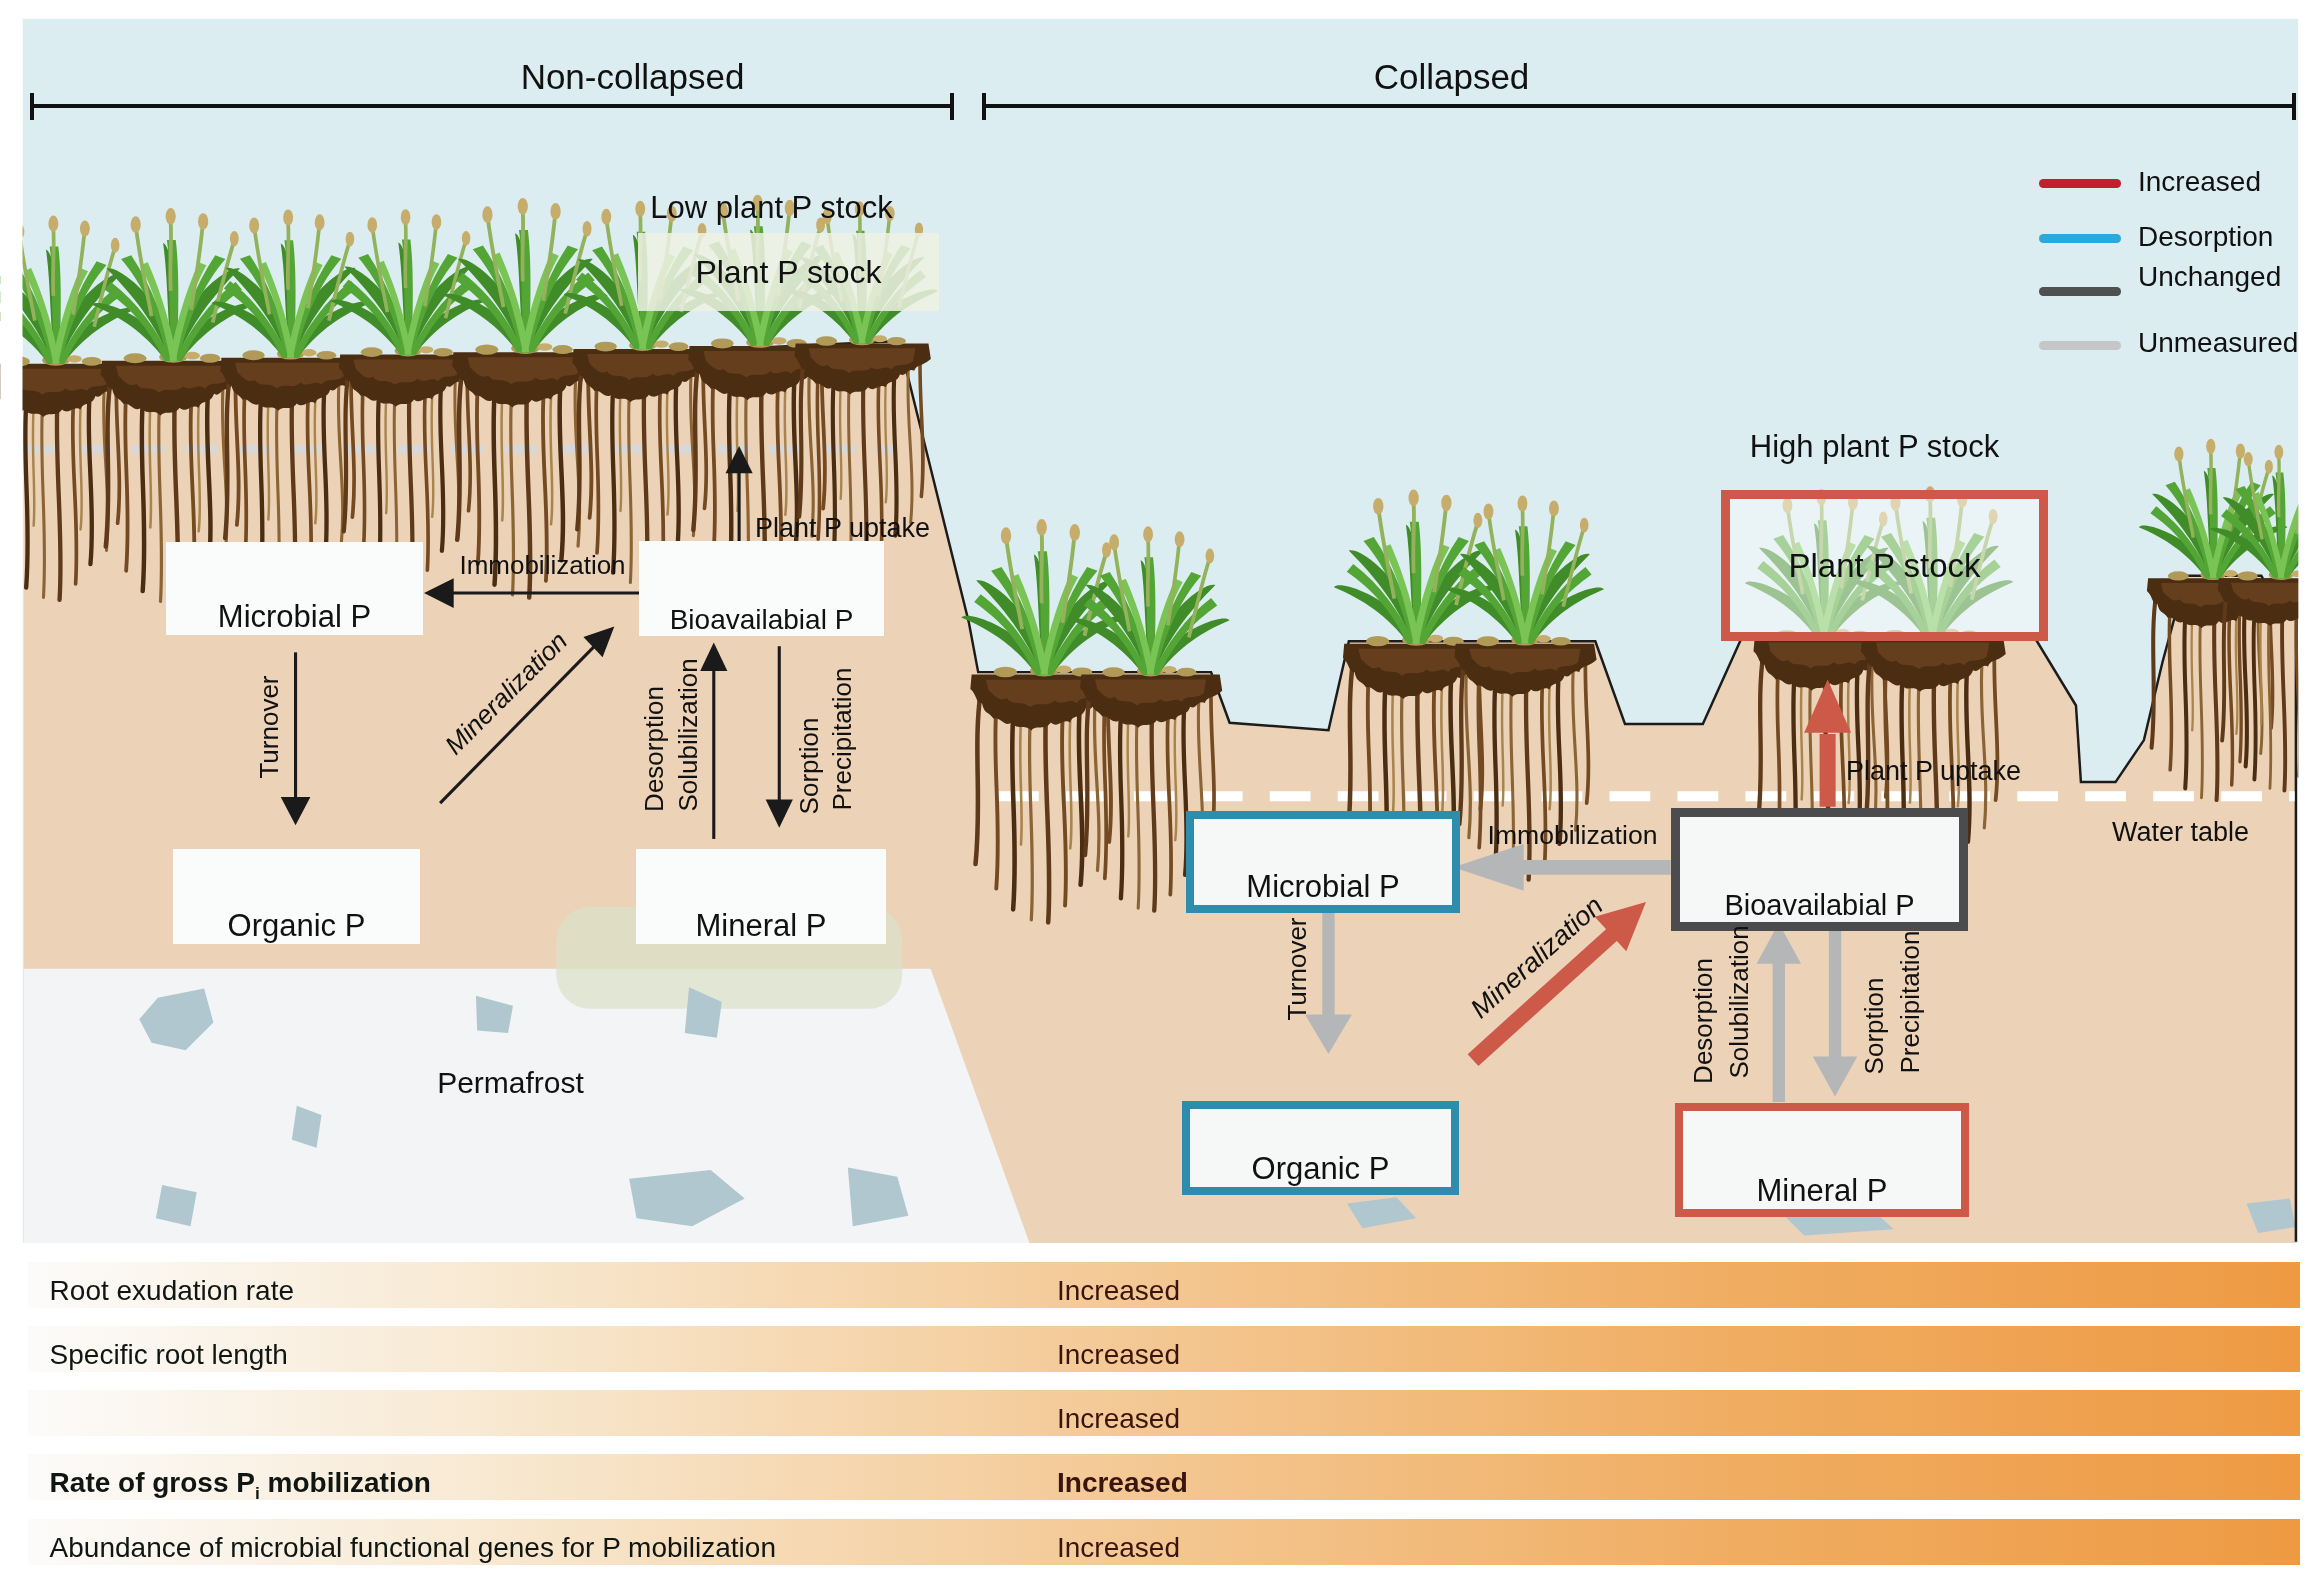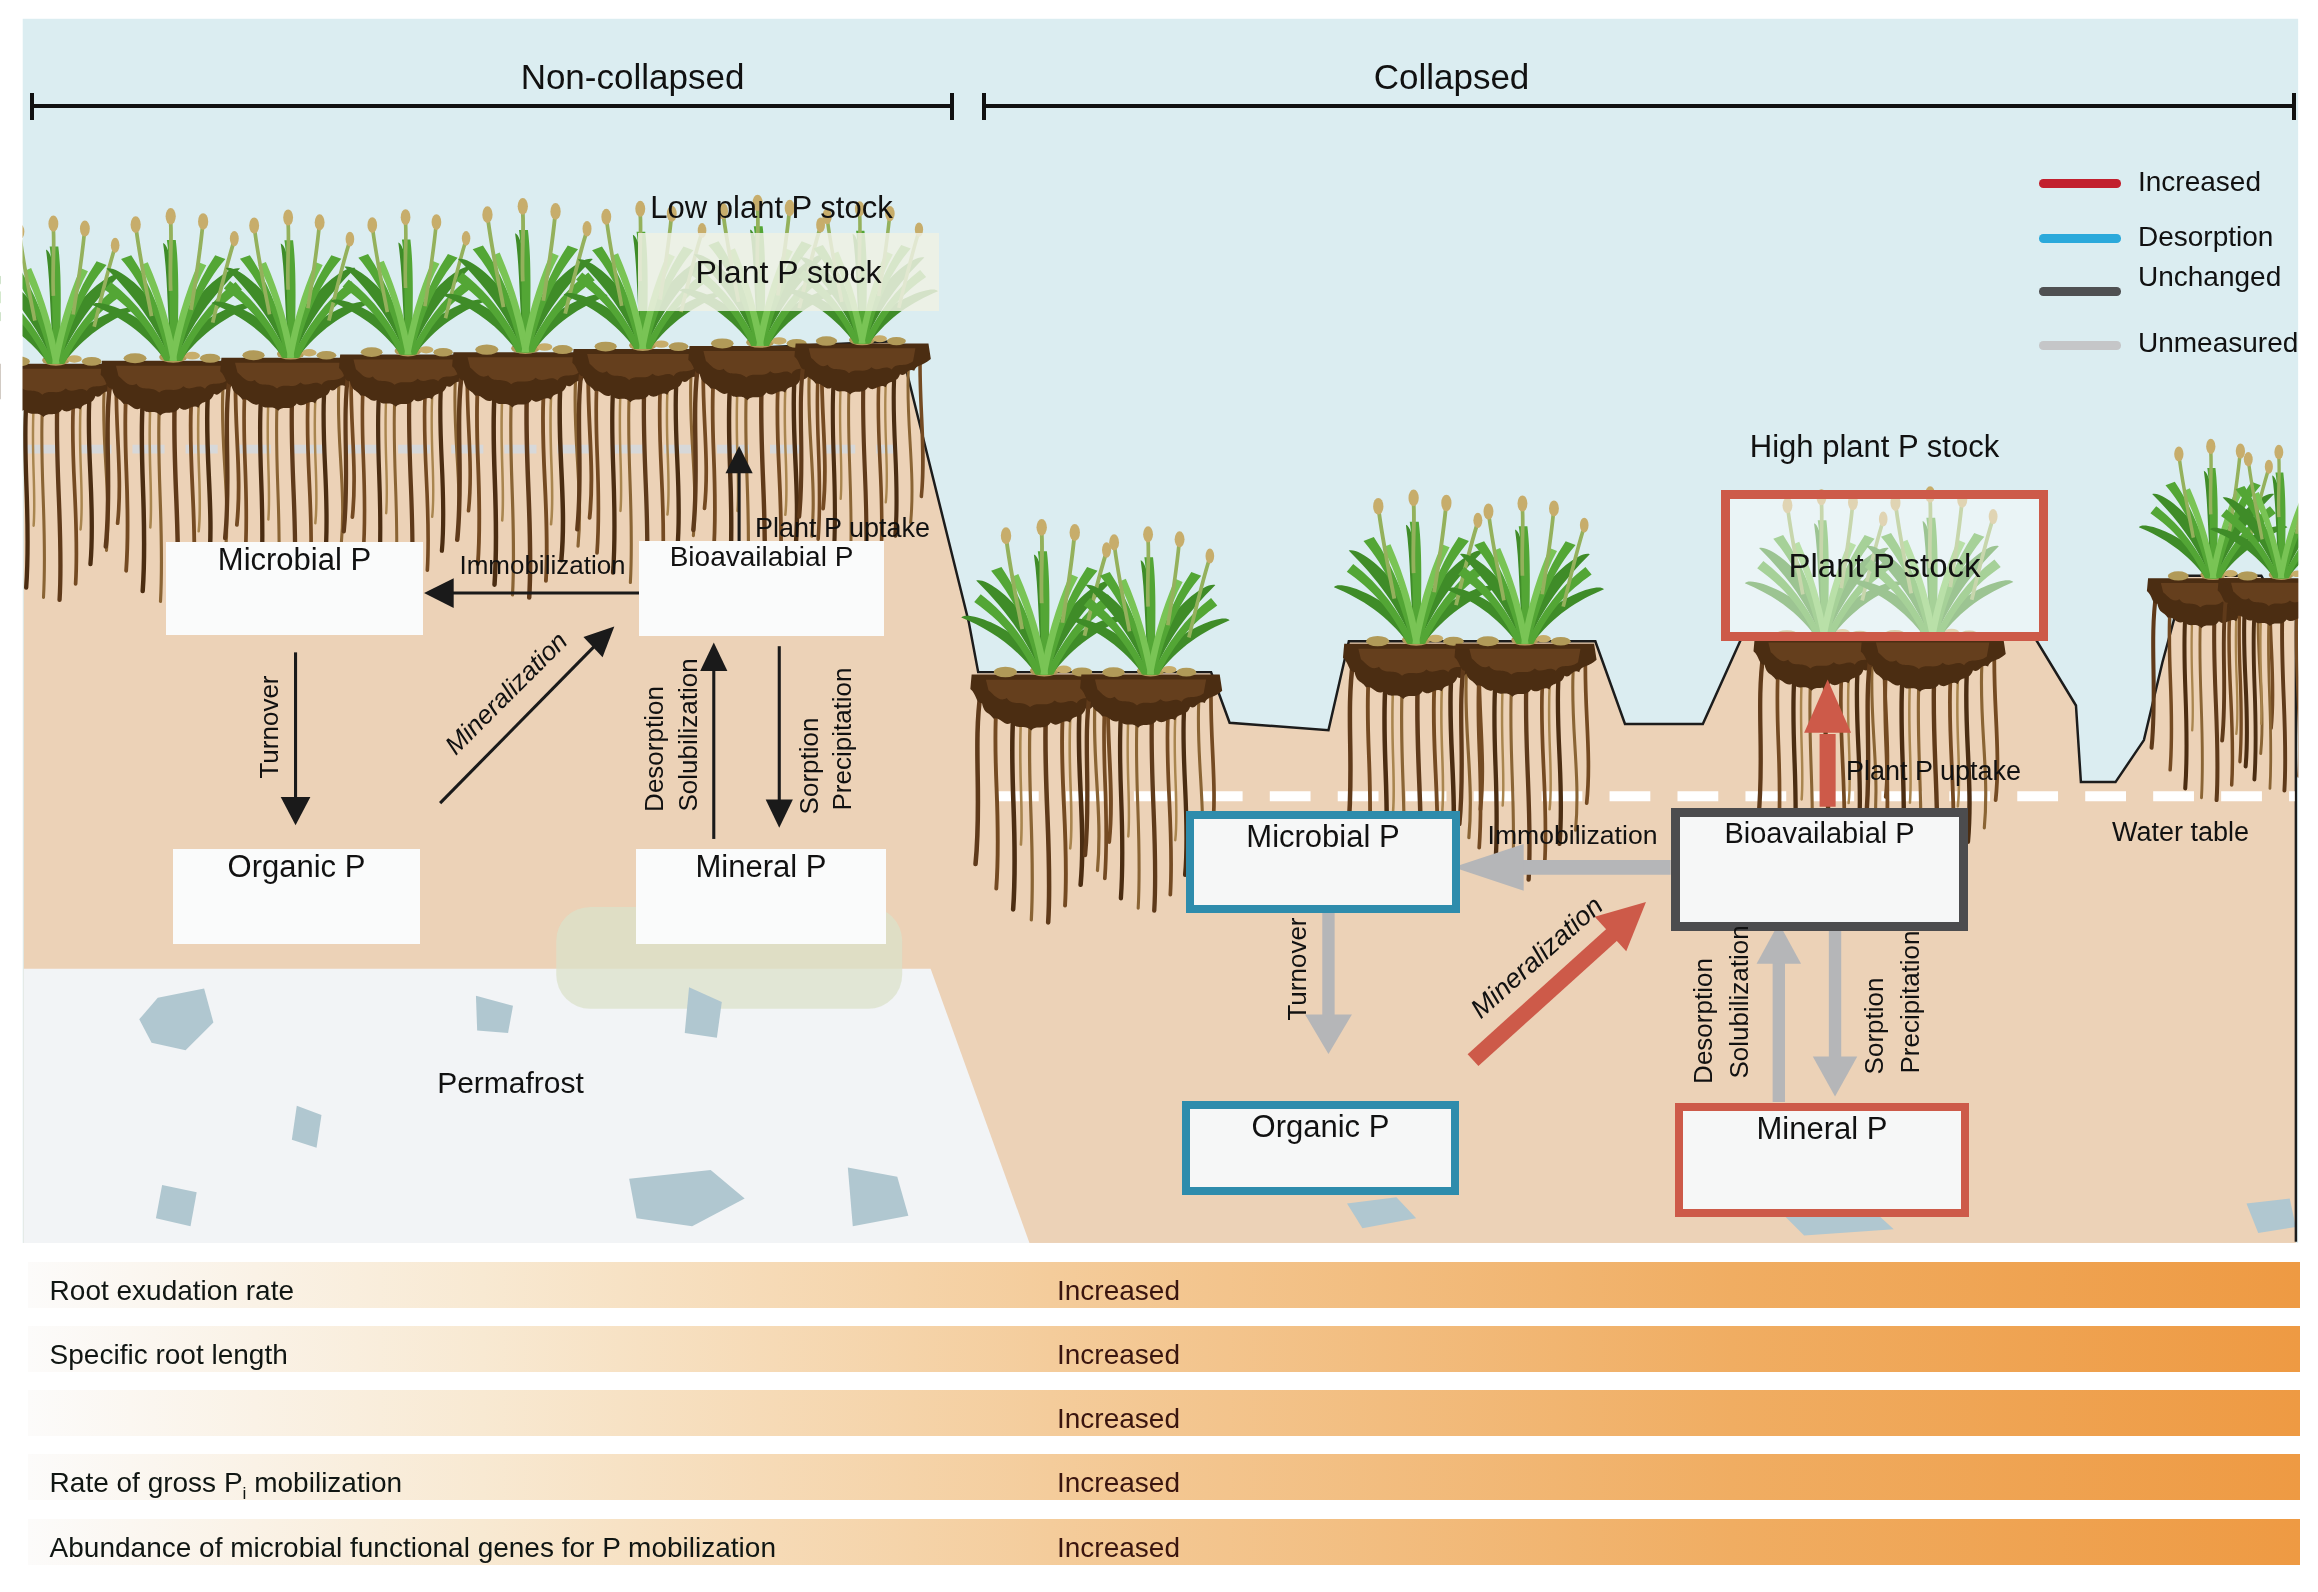--- a/index.html
+++ b/index.html
@@ -2,21 +2,21 @@
 <html style="font-size:10px"><head>
 <meta charset="utf-8">
 <style>
   html,body{margin:0;padding:0;background:#ffffff;}
   #canvas{position:relative;width:2319px;height:1592px;background:#ffffff;
           font-family:"Liberation Sans",sans-serif;color:#111;overflow:hidden;border-radius:19px;}
   #scene{position:absolute;left:0;top:0;z-index:1;}
   .ui{position:absolute;z-index:2;}
   .hdr{font-size:35px;text-align:center;}
   .cap{font-size:31px;text-align:center;white-space:nowrap;}
-  .pool{position:absolute;z-index:2;display:flex;align-items:flex-start;justify-content:center;
+  .pool{position:absolute;z-index:2;display:flex;align-items:flex-end;justify-content:center;
         background:#fafbfb;font-size:31px;white-space:nowrap;}
   .pool.rb{background:#f6f7f7;}
   .flux{position:absolute;z-index:2;font-size:26px;text-align:center;white-space:nowrap;}
   .vlab{position:absolute;z-index:2;display:flex;align-items:center;justify-content:center;
         font-size:26px;white-space:nowrap;}
   .rot90{transform:rotate(-90deg);}
   .ital{font-style:italic;}
   .brkline{position:absolute;z-index:2;background:#111;height:3.7px;}
   .brktick{position:absolute;z-index:2;background:#111;width:3.7px;height:27px;}
   .leg-swatch{position:absolute;z-index:2;width:82px;height:8.6px;border-radius:4.3px;}
@@ -258,21 +258,21 @@
   <div class="row-label"><span>Root exudation rate</span><sub></sub><span></span></div>
   <div class="row-value">Increased</div>
 </div>
 <div class="row" style="top:1326px;">
   <div class="row-label"><span>Specific root length</span><sub></sub><span></span></div>
   <div class="row-value">Increased</div>
 </div>
 <div class="row" style="top:1390px;">
   <div class="row-value">Increased</div>
 </div>
-<div class="row" style="top:1454px;">
+<div class="row" style="top:1454px;font-weight:bold;">
   <div class="row-label"><span>Rate of gross P</span><sub>i</sub><span> mobilization</span></div>
   <div class="row-value">Increased</div>
 </div>
 <div class="row" style="top:1519px;">
   <div class="row-label"><span>Abundance of microbial functional genes for P mobilization</span><sub></sub><span></span></div>
   <div class="row-value">Increased</div>
 </div>
 
 </div>
 

